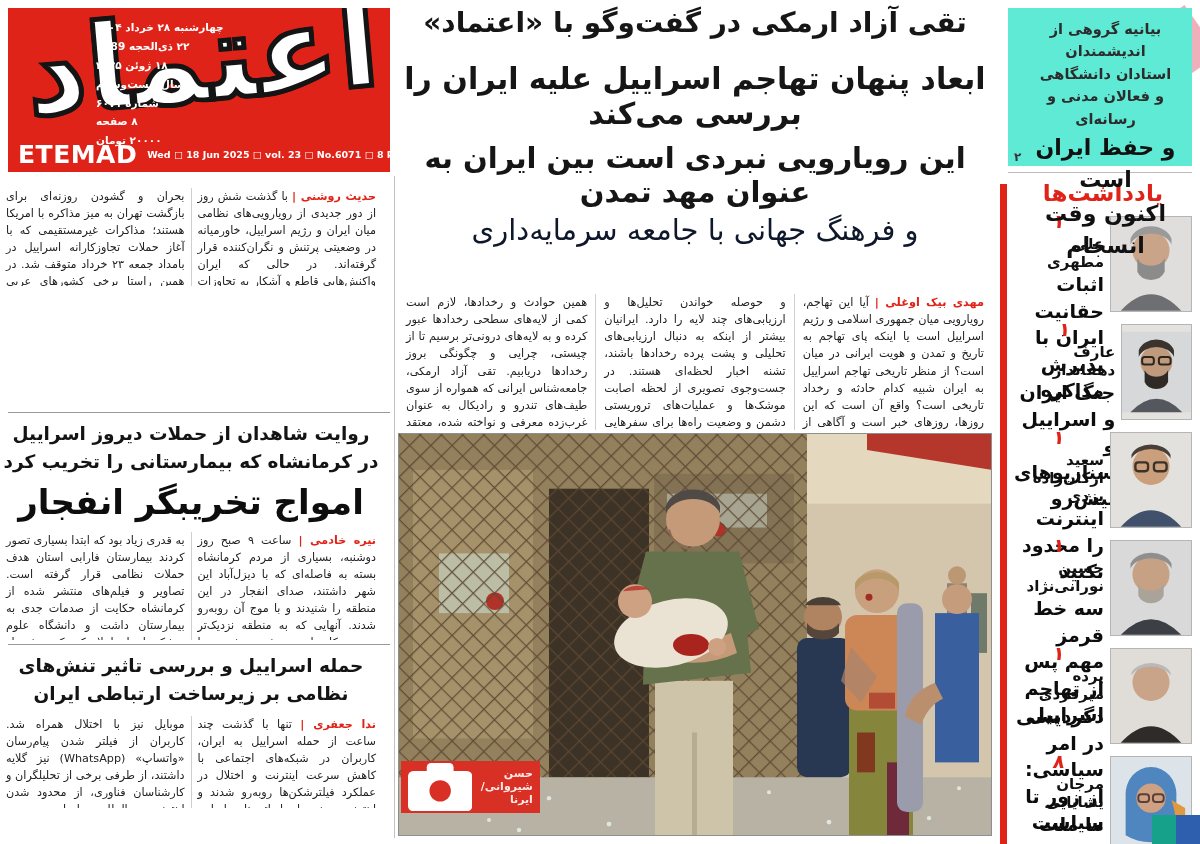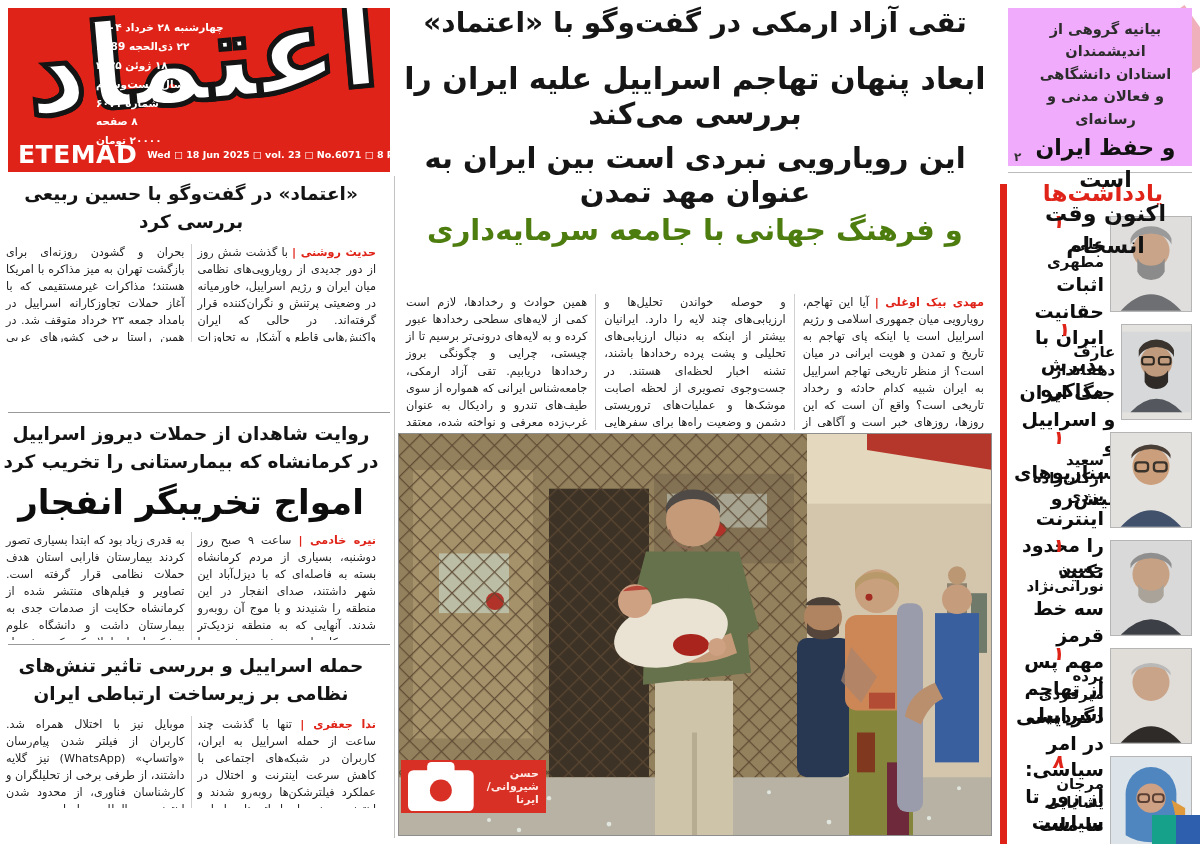--- a/index.html
+++ b/index.html
@@ -38,55 +38,55 @@
   .corner-glyph {
     position:absolute; left:1146px; top:-14px; width:60px; z-index:1;
     color:#e02318; font-size:58px; font-weight:bold; text-align:center;
   }
   .corner-ribbon {
     position:absolute; left:1118px; top:26px; width:92px; height:60px; z-index:1;
     background:#efb0bb; transform:rotate(-35deg);
   }
   .statement {
     position:absolute; left:1008px; top:8px; width:184px; height:158px; z-index:2;
-    background:#f0abfc; padding:10px 10px 4px 21px; direction:rtl;
+    background:#5eead4; padding:10px 10px 4px 21px; direction:rtl;
   }
   .statement .kline { font-size:14.5px; font-weight:bold; color:#2c2c2c; text-align:center; line-height:1.55; }
   .statement .hline { font-size:22px; font-weight:bold; color:#111; text-align:center; line-height:1.45; margin-top:2px; }
   .statement .pnum { position:absolute; left:6px; bottom:2px; font-size:12px; font-weight:bold; color:#333; }
   
   .lead-head {
     position:absolute; left:398px; top:4px; width:594px; height:284px;
     text-align:center; direction:rtl;
   }
   .lead-h1 { font-size:80px; font-weight:bold; color:#121212; line-height:1.35; letter-spacing:-1px; }
   .lead-sub1 { font-size:28px; font-weight:bold; color:#161616; margin-top:2px; }
   .lead-sub2 { font-size:30px; font-weight:bold; color:#161616; margin-top:22px; }
   .lead-sub3 { font-size:29px; font-weight:bold; color:#161616; margin-top:10px; }
-  .lead-sub4 { font-size:29px; font-weight:bold; color:#4d7c0f; margin-top:4px; }
+  .lead-sub4 { font-size:29px; font-weight:normal; color:#0f172a; margin-top:4px; }
   .lead-cols {
     position:absolute; left:398px; top:294px; width:594px; height:136px;
     display:flex; direction:rtl; overflow:hidden;
   }
   .lead-cols .col {
     flex:1; padding:0 8px; font-size:11.3px; line-height:1.52; text-align:justify;
     color:#222; overflow:hidden;
   }
   .lead-cols .col.mid { border-right:1px solid #cfcfcf; border-left:1px solid #cfcfcf; }
   .byline { color:#e02318; font-weight:bold; }
   
   .photo {
     position:absolute; left:398px; top:433px; width:594px; height:403px;
     border:1px solid #8f8f8f; overflow:hidden; background:#b8a888;
   }
   .photo svg { display:block; width:100%; height:100%; }
   .caption {
     position:absolute; left:2px; bottom:22px; z-index:4;
     background:#d93025; color:#ffe9e4; font-size:11px; font-weight:bold;
-    padding:2px 7px; display:flex; align-items:center; gap:11px; direction:rtl;
+    padding:2px 7px; display:flex; align-items:center; gap:5px; direction:rtl;
   }
   .vrule-main { position:absolute; left:394px; top:176px; width:1px; height:662px; background:#c2c2c2; }
   .article { position:absolute; left:0; width:382px; text-align:center; direction:rtl; }
   .article .kicker { font-size:18.5px; font-weight:bold; color:#141414; line-height:1.5; }
   .article .headline { font-weight:bold; color:#0d0d0d; line-height:1.3; margin-top:4px; }
   .a1 .headline { font-size:33px; }
   .a2 .headline { font-size:34px; }
   .a3 .headline { font-size:35px; }
   .article .body {
     display:flex; direction:rtl; text-align:justify; margin-top:8px; overflow:hidden;
@@ -256,21 +256,20 @@
         <rect x="0" y="1.5" width="12" height="7.5" rx="1" fill="#ffffff"></rect>
         <rect x="3.5" y="0" width="5" height="2.5" rx="0.8" fill="#ffffff"></rect>
         <circle cx="6" cy="5.2" r="2" fill="#d93025"></circle>
       </svg>
     </div>
   </div>
 
   <div class="vrule-main"></div>
 
   <div class="article a1" style="top:180px;">
-    <div class="kicker">«اعتماد» در گفت‌وگو با حسین ربیعی بررسی کرد</div>
     <div class="body" style="height:98px;">
       <div class="bcol first">
         <span class="byline">حدیث روشنی |</span>
         <span>با گذشت شش روز از دور جدیدی از رویارویی‌های نظامی میان ایران و رژیم اسراییل، خاورمیانه در وضعیتی پرتنش و نگران‌کننده قرار گرفته‌اند. در حالی که ایران واکنش‌هایی قاطع و آشکار به تجاوزات اسراییل نشان داده، برخی از بازیگران منطقه‌ای و فرامنطقه‌ای با افزایش تحرکات دیپلماتیک خود، در تلاش برای کنترل</span>
       </div>
       <div class="bcol">
         <span>بحران و گشودن روزنه‌ای برای بازگشت تهران به میز مذاکره با امریکا هستند؛ مذاکرات غیرمستقیمی که با آغاز حملات تجاوزکارانه اسراییل در بامداد جمعه ۲۳ خرداد متوقف شد. در همین راستا برخی کشورهای عربی منطقه خواستار کاهش تنش و ایفای نقش واسطه‌گری شدند. تحرکات پادشاهی‌ها در حالی صورت می‌گیرد. </span>
         
       </div>
     </div>

